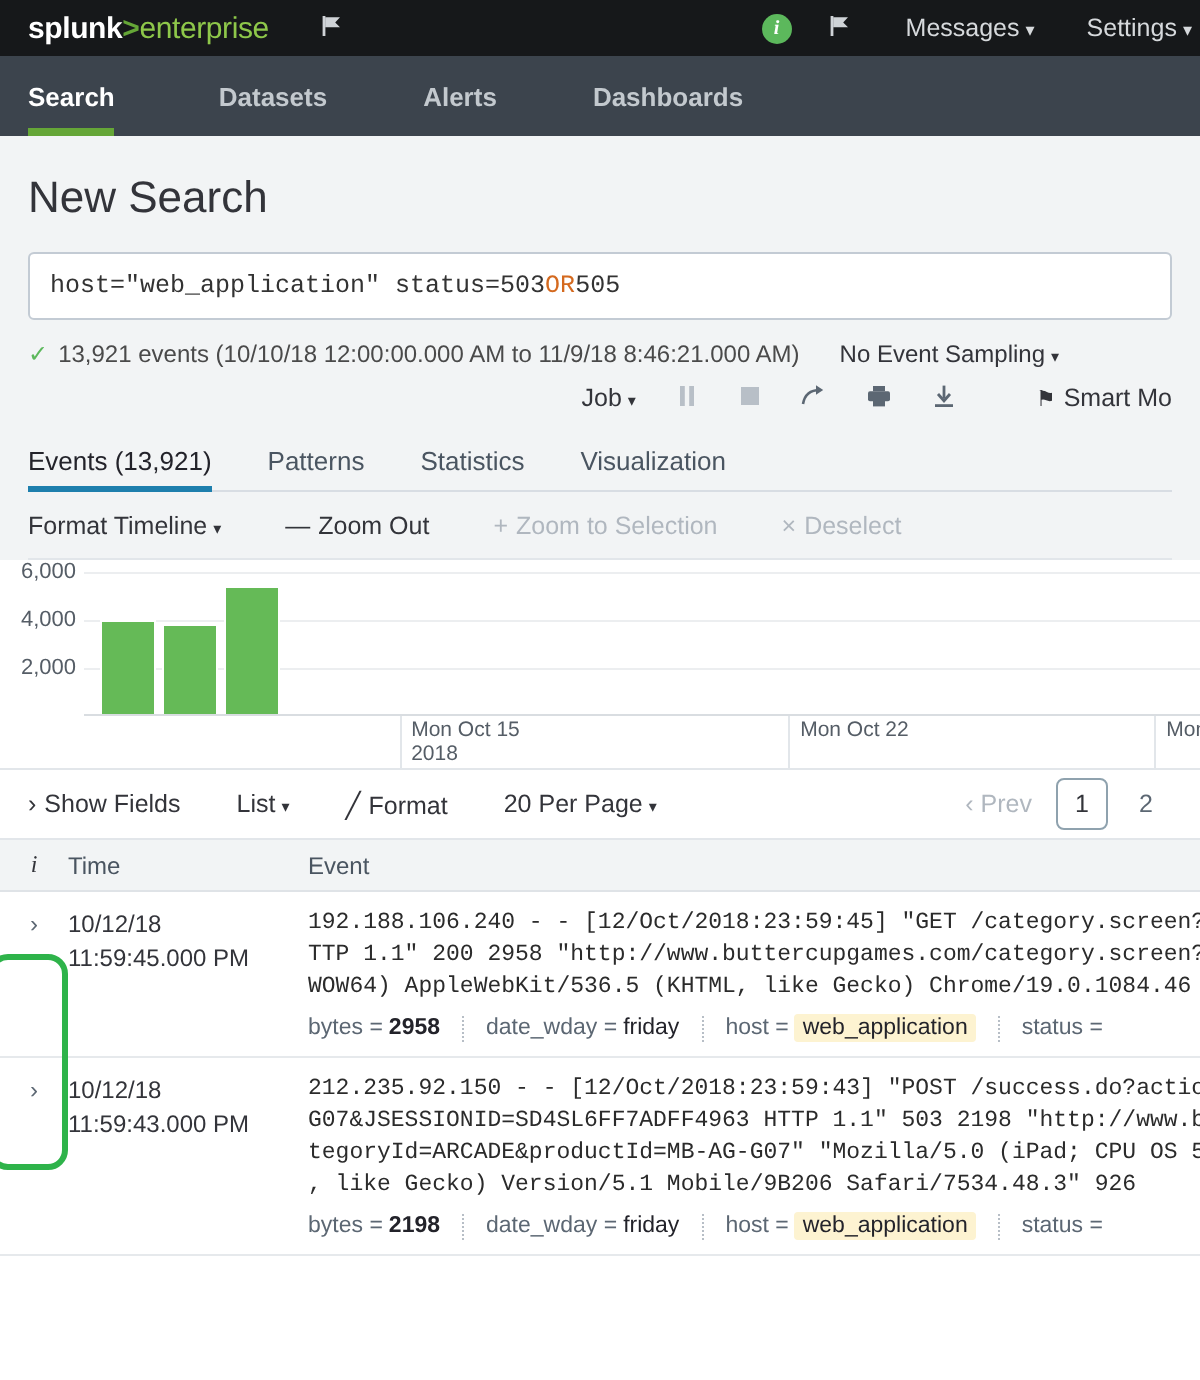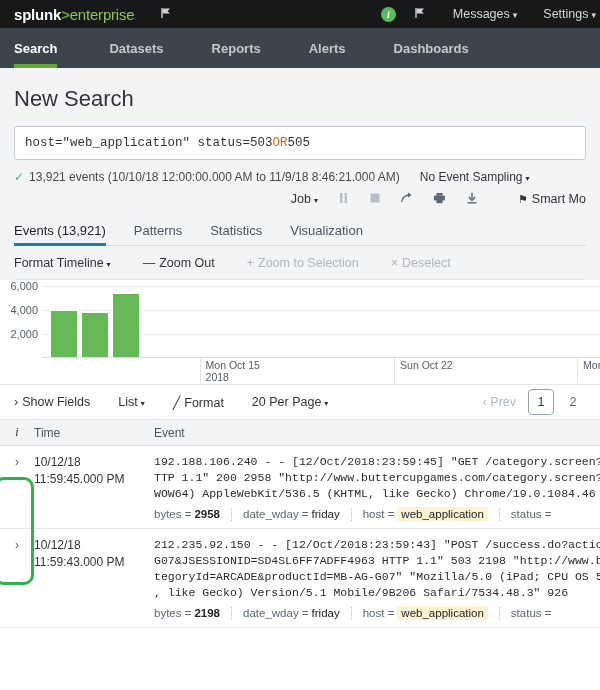--- a/index.html
+++ b/index.html
@@ -214,23 +214,20 @@
     <span class="tb-item tb-last"><span>Settings</span><span class="car">▾</span></span>
   </div>
 </div>
 
 <div class="navbar">
   <div class="nav-item active">
       <span>Search</span>
     </div>
   <div class="nav-item">
       <span>Datasets</span>
-    </div>
-  <div class="nav-item">
-      <span>Reports</span>
     </div>
   <div class="nav-item">
       <span>Alerts</span>
     </div>
   <div class="nav-item">
       <span>Dashboards</span>
     </div>
 </div>
 
 <div class="page">
@@ -324,21 +321,21 @@
   <div class="ylabel" style="top:54px;">2,000</div>
 
   <div class="axis-base"></div>
 
   <div class="xaxis">
     <div class="xtick" style="left:30%;">
       <div>Mon Oct 15</div>
       <div>2018</div>
     </div>
     <div class="xtick" style="left:64%;">
-      <div>Sun Oct 22</div>
+      <div>Mon Oct 22</div>
     </div>
     <div class="xtick" style="left:96%;">
       <div>Mon Oct 29</div>
     </div>
   </div>
 </div>
 
 <div class="resultsbar">
   <span class="rb"><span class="gly">›</span><span>Show Fields</span></span>
   <span class="rb"><span>List</span><span class="car">▾</span></span>

